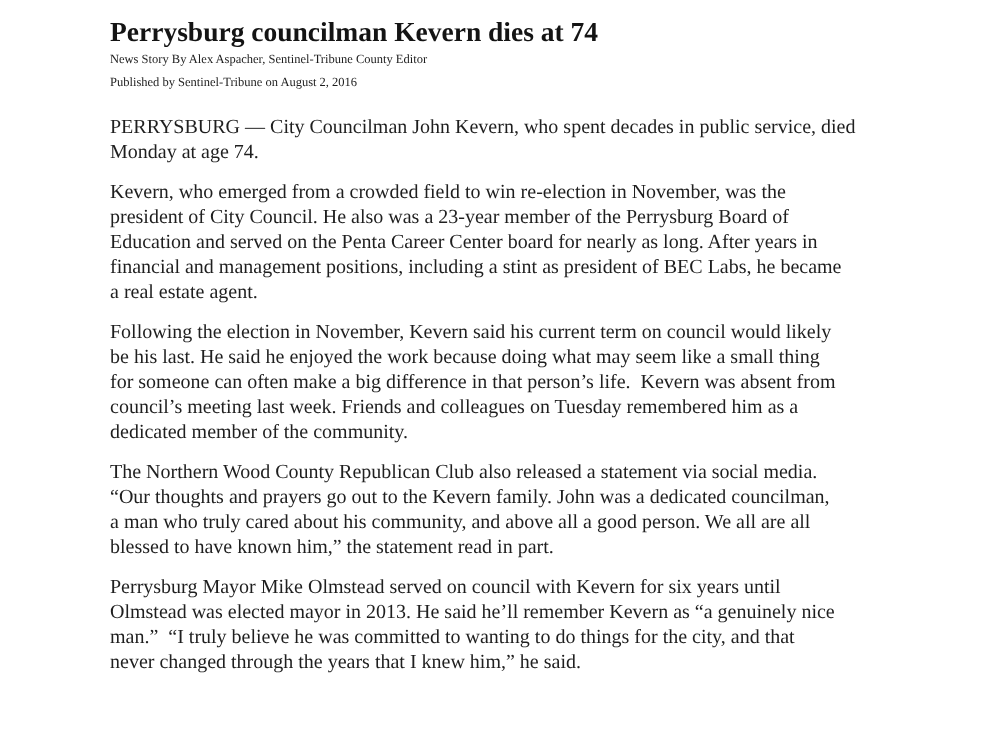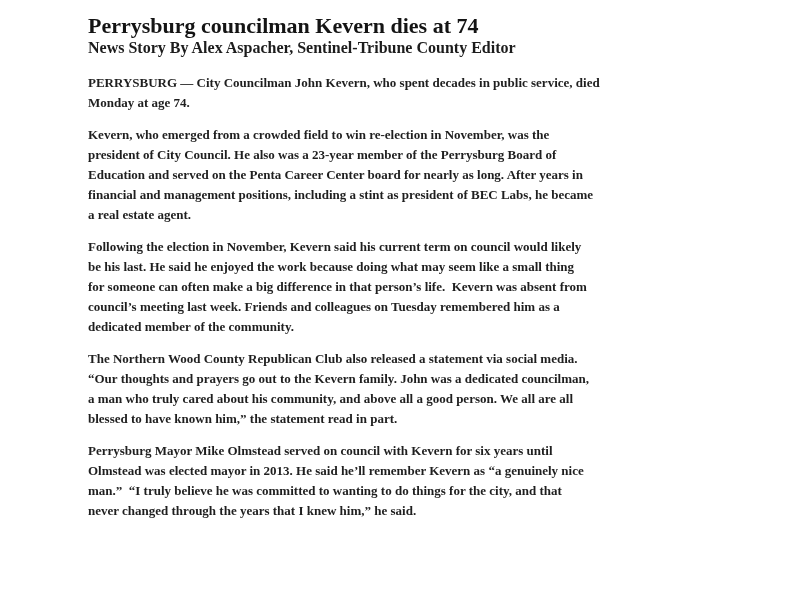--- a/index.html
+++ b/index.html
@@ -23,46 +23,47 @@
   }
   .article-title {
     margin: 0;
     font-size: 22px;
     line-height: 25px;
     font-weight: 700;
     color: #141414;
     white-space: pre-wrap;
   }
   .meta-line {
-    font-size: 16px;
+    font-size: 10px;
     line-height: 19px;
-    font-weight: 700;
+    font-weight: 400;
     color: #1c1c1c;
     white-space: pre-wrap;
   }
   .article-body {
     margin-top: 16px;
   }
   .article-body p {
     margin: 0 0 12px 0;
-    font-size: 13px;
+    font-size: 16px;
     line-height: 20px;
-    font-weight: 700;
+    font-weight: 400;
     color: #1f1f1f;
     white-space: pre-wrap;
   }
 </style>
 </head>
 <body>
 
 <div class="page">
   <h1 class="article-title">Perrysburg councilman Kevern dies at 74</h1>
 
   <div class="meta-line">News Story By Alex Aspacher, Sentinel-Tribune County Editor</div>
 
+  <div class="meta-line">Published by Sentinel-Tribune on August 2, 2016</div>
 
   <div class="article-body">
     <p>PERRYSBURG — City Councilman John Kevern, who spent decades in public service, died
 Monday at age 74.</p>
     <p>Kevern, who emerged from a crowded field to win re-election in November, was the
 president of City Council. He also was a 23-year member of the Perrysburg Board of
 Education and served on the Penta Career Center board for nearly as long. After years in
 financial and management positions, including a stint as president of BEC Labs, he became
 a real estate agent.</p>
     <p>Following the election in November, Kevern said his current term on council would likely

